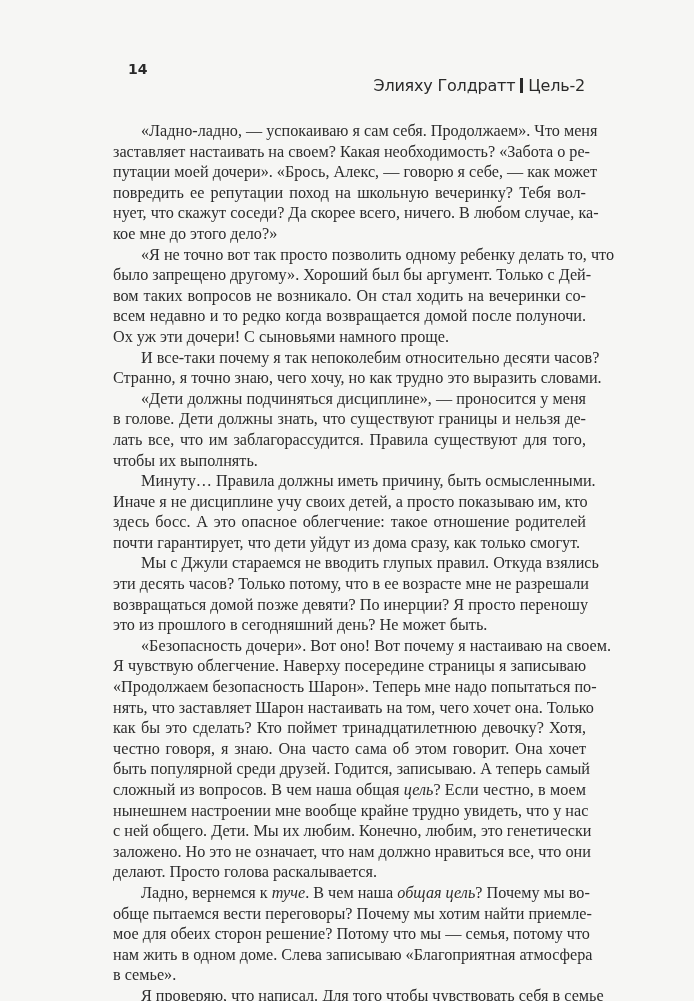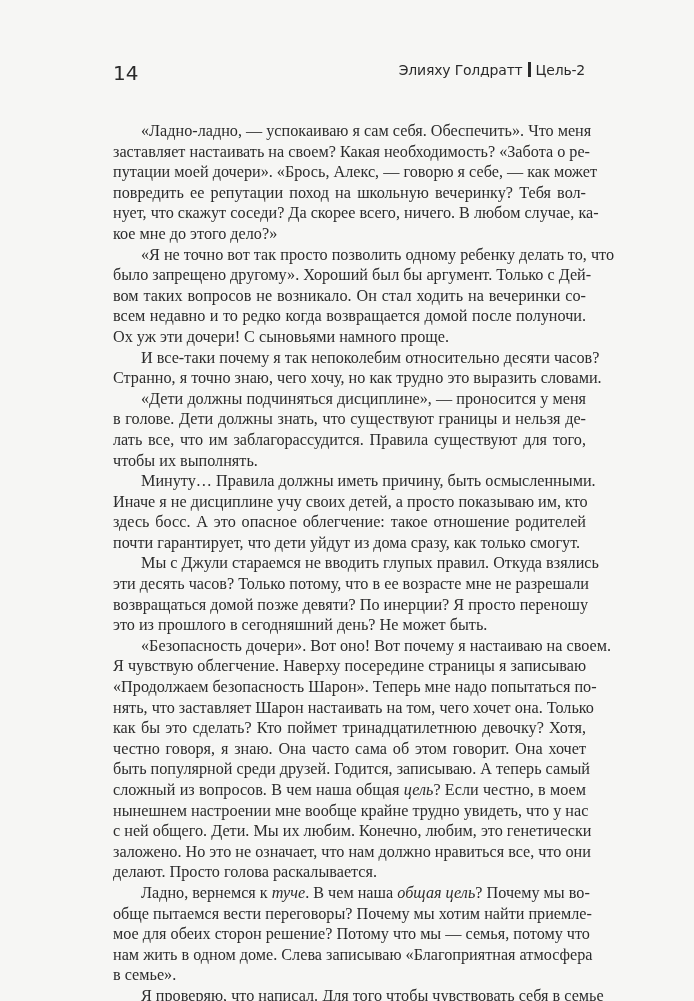--- a/index.html
+++ b/index.html
@@ -9,22 +9,22 @@
     position: relative;
     overflow: hidden;
     font-family: "DejaVu Serif", "Liberation Serif", serif;
     color: #2c2c2c;
   }
   .header {
     position: absolute; left: 113px; right: 109px; top: 58px; height: 24px;
     font-family: "DejaVu Sans", "Liberation Sans", sans-serif;
     font-size: 14px; color: #2a2a2a;
   }
-  .page-num { position: absolute; left: 0; top: 3px; font-weight: normal; font-size: 20px; }
-  .running-head { position: absolute; right: 0; top: 4px; white-space: nowrap; font-size: 14px; letter-spacing: -0.2px; }
+  .page-num { position: absolute; left: 15px; top: 3px; font-weight: bold; font-size: 14px; }
+  .running-head { position: absolute; right: 0; top: 18px; white-space: nowrap; font-size: 16px; letter-spacing: -0.2px; }
   .running-head .bar { display: inline-block; width: 3px; height: 15px; background: #2a2a2a; vertical-align: -2px; margin: 0 5px; }
   .body-text {
     position: absolute; left: 113px; top: 121px; width: 473px;
     font-family: "Liberation Serif", "DejaVu Serif", serif;
     font-size: 16.2px; line-height: 20.6px;
     text-align: justify; hyphens: manual;
   }
   .line { display: block; white-space: nowrap; text-align-last: justify; text-align: justify; height: 20.6px; overflow: visible; }
   .line.last { text-align-last: left; }
   .line.indent { padding-left: 28px; }
@@ -33,21 +33,21 @@
 </head>
 <body>
 
 <div class="header">
   <span class="page-num">14</span>
   <span class="running-head"><span>Элияху Голдратт</span><span class="bar"></span><span>Цель-2</span></span>
 </div>
 
 <div class="body-text" id="body-text">
     <div>
-      <span class="line indent">«Ладно-ладно, — успокаиваю я сам себя. Обеспечить». Что меня</span>
+      <span class="line indent">«Ладно-ладно, — успокаиваю я сам себя. Продолжаем». Что меня</span>
       <span class="line">заставляет настаивать на своем? Какая необходимость? «Забота о ре-</span>
       <span class="line">путации моей дочери». «Брось, Алекс, — говорю я себе, — как может</span>
       <span class="line">повредить ее репутации поход на школьную вечеринку? Тебя вол-</span>
       <span class="line">нует, что скажут соседи? Да скорее всего, ничего. В любом случае, ка-</span>
       <span class="line last">кое мне до этого дело?»</span>
     </div>
     <div>
       <span class="line indent">«Я не точно вот так просто позволить одному ребенку делать то, что</span>
       <span class="line">было запрещено другому». Хороший был бы аргумент. Только с Дей-</span>
       <span class="line">вом таких вопросов не возникало. Он стал ходить на вечеринки со-</span>

